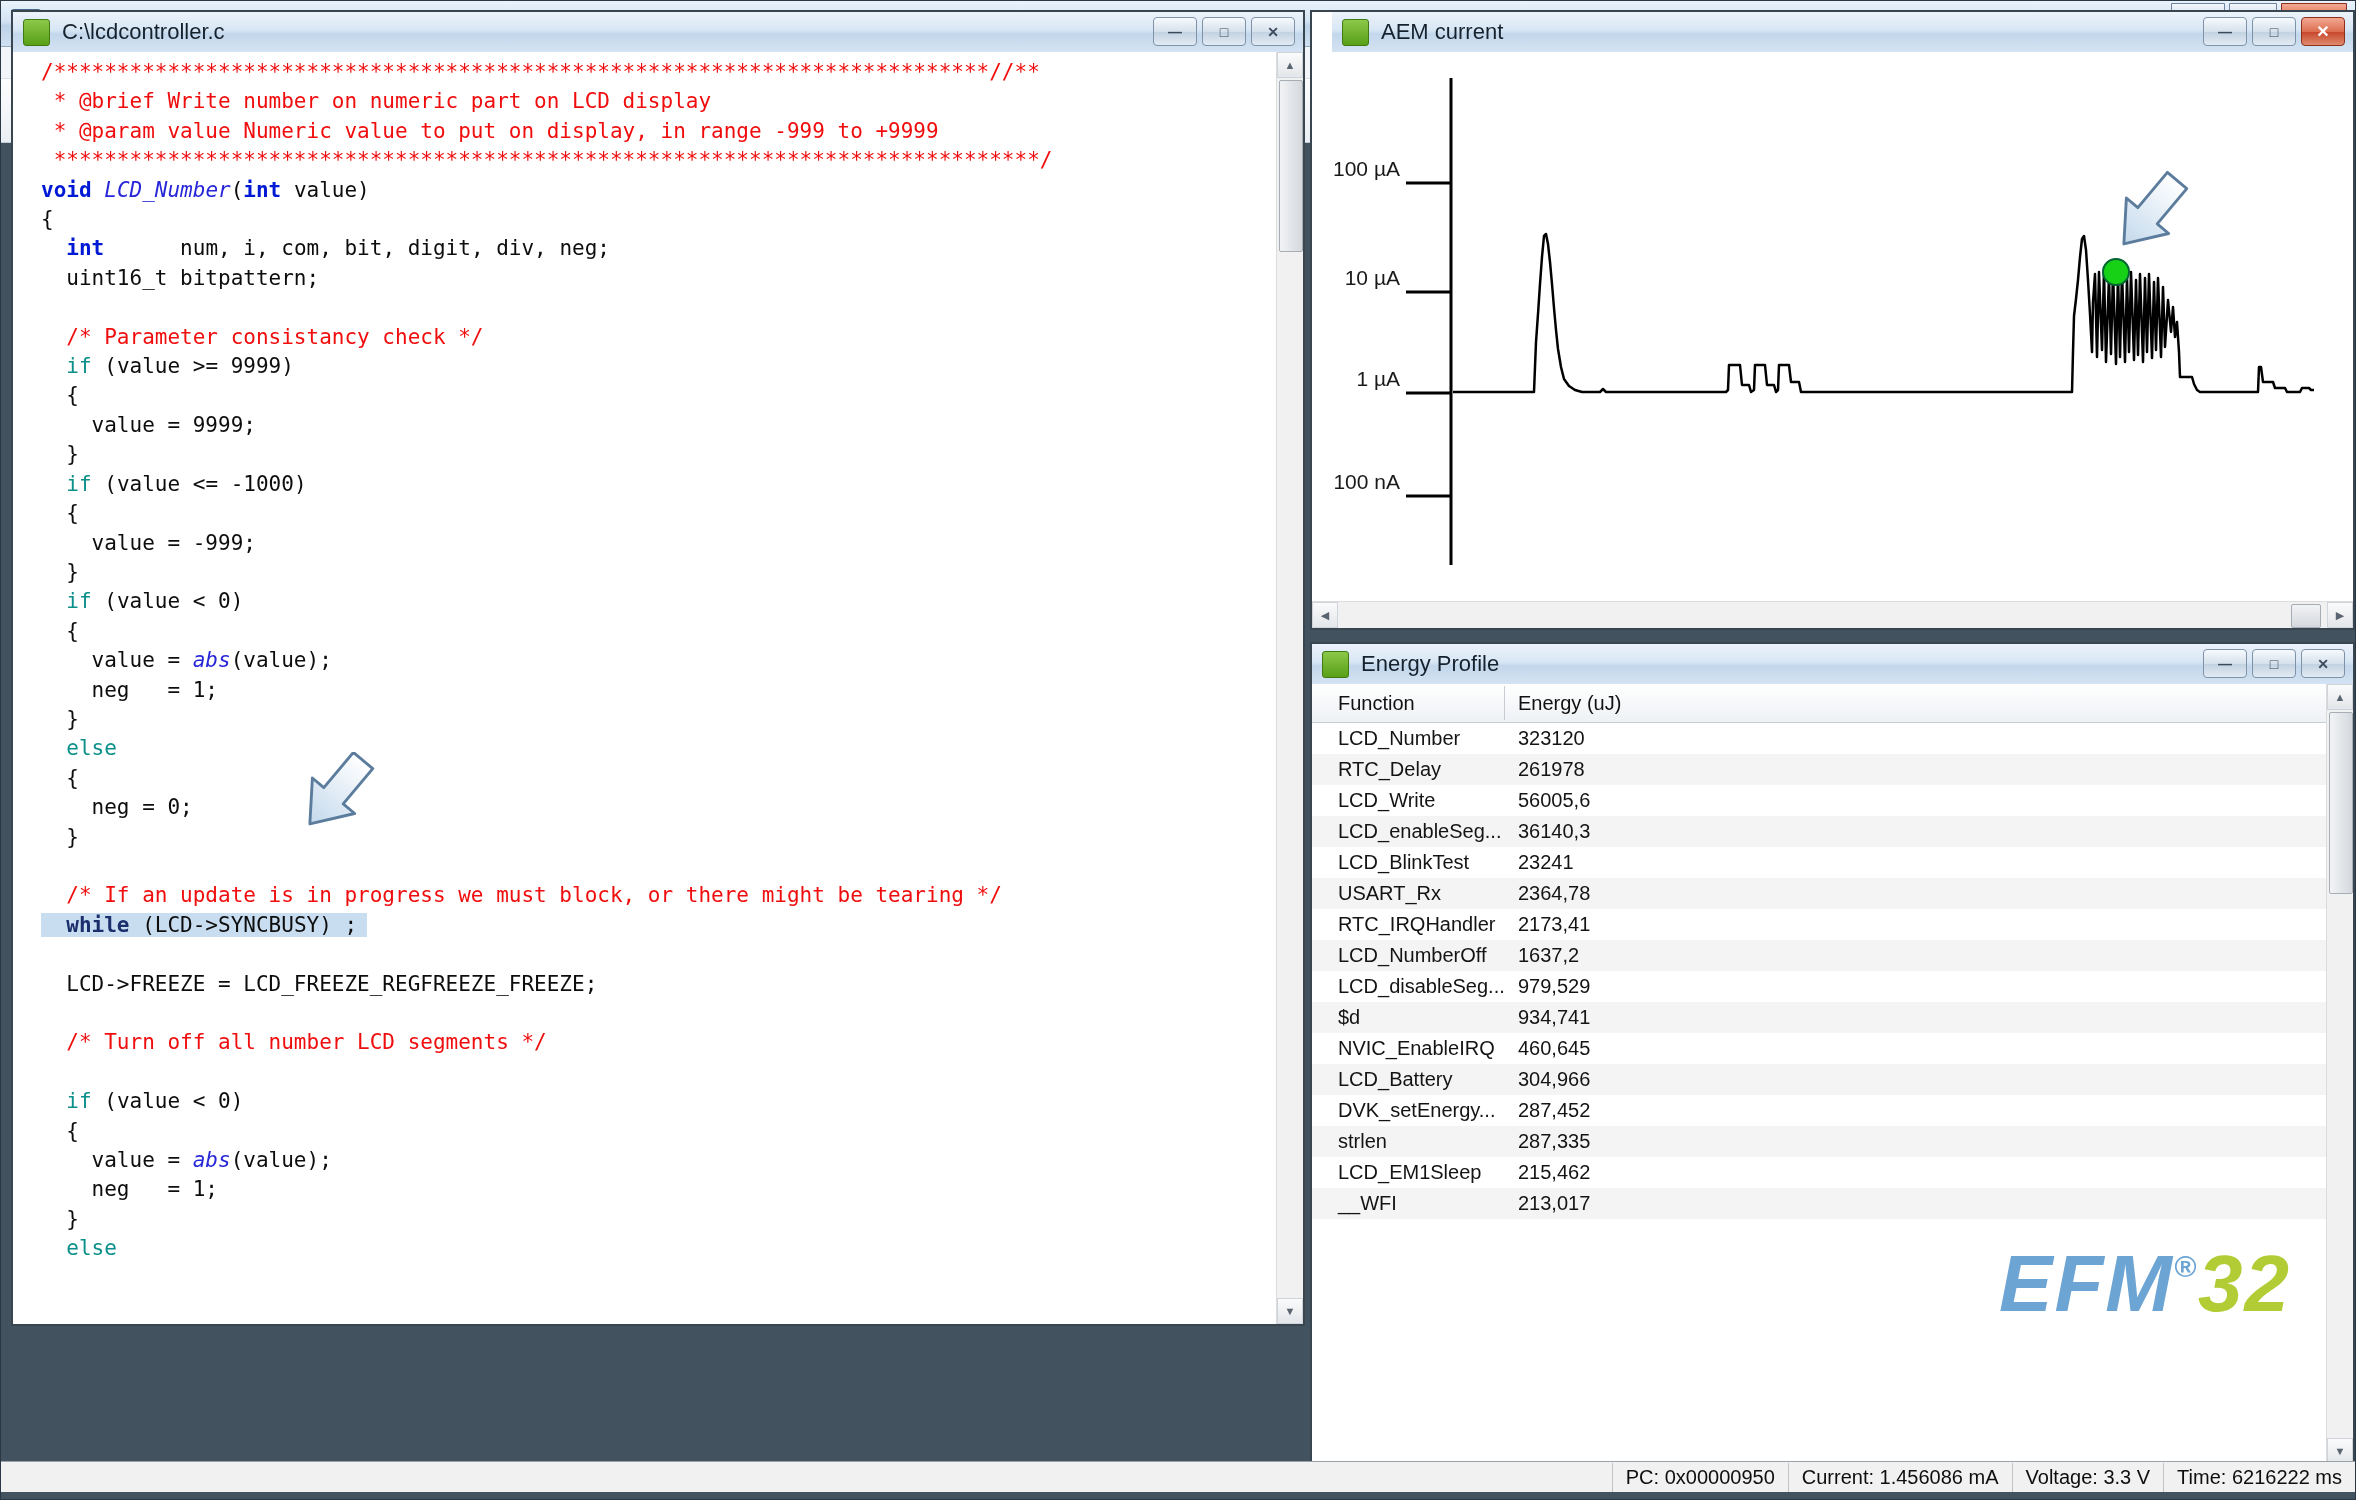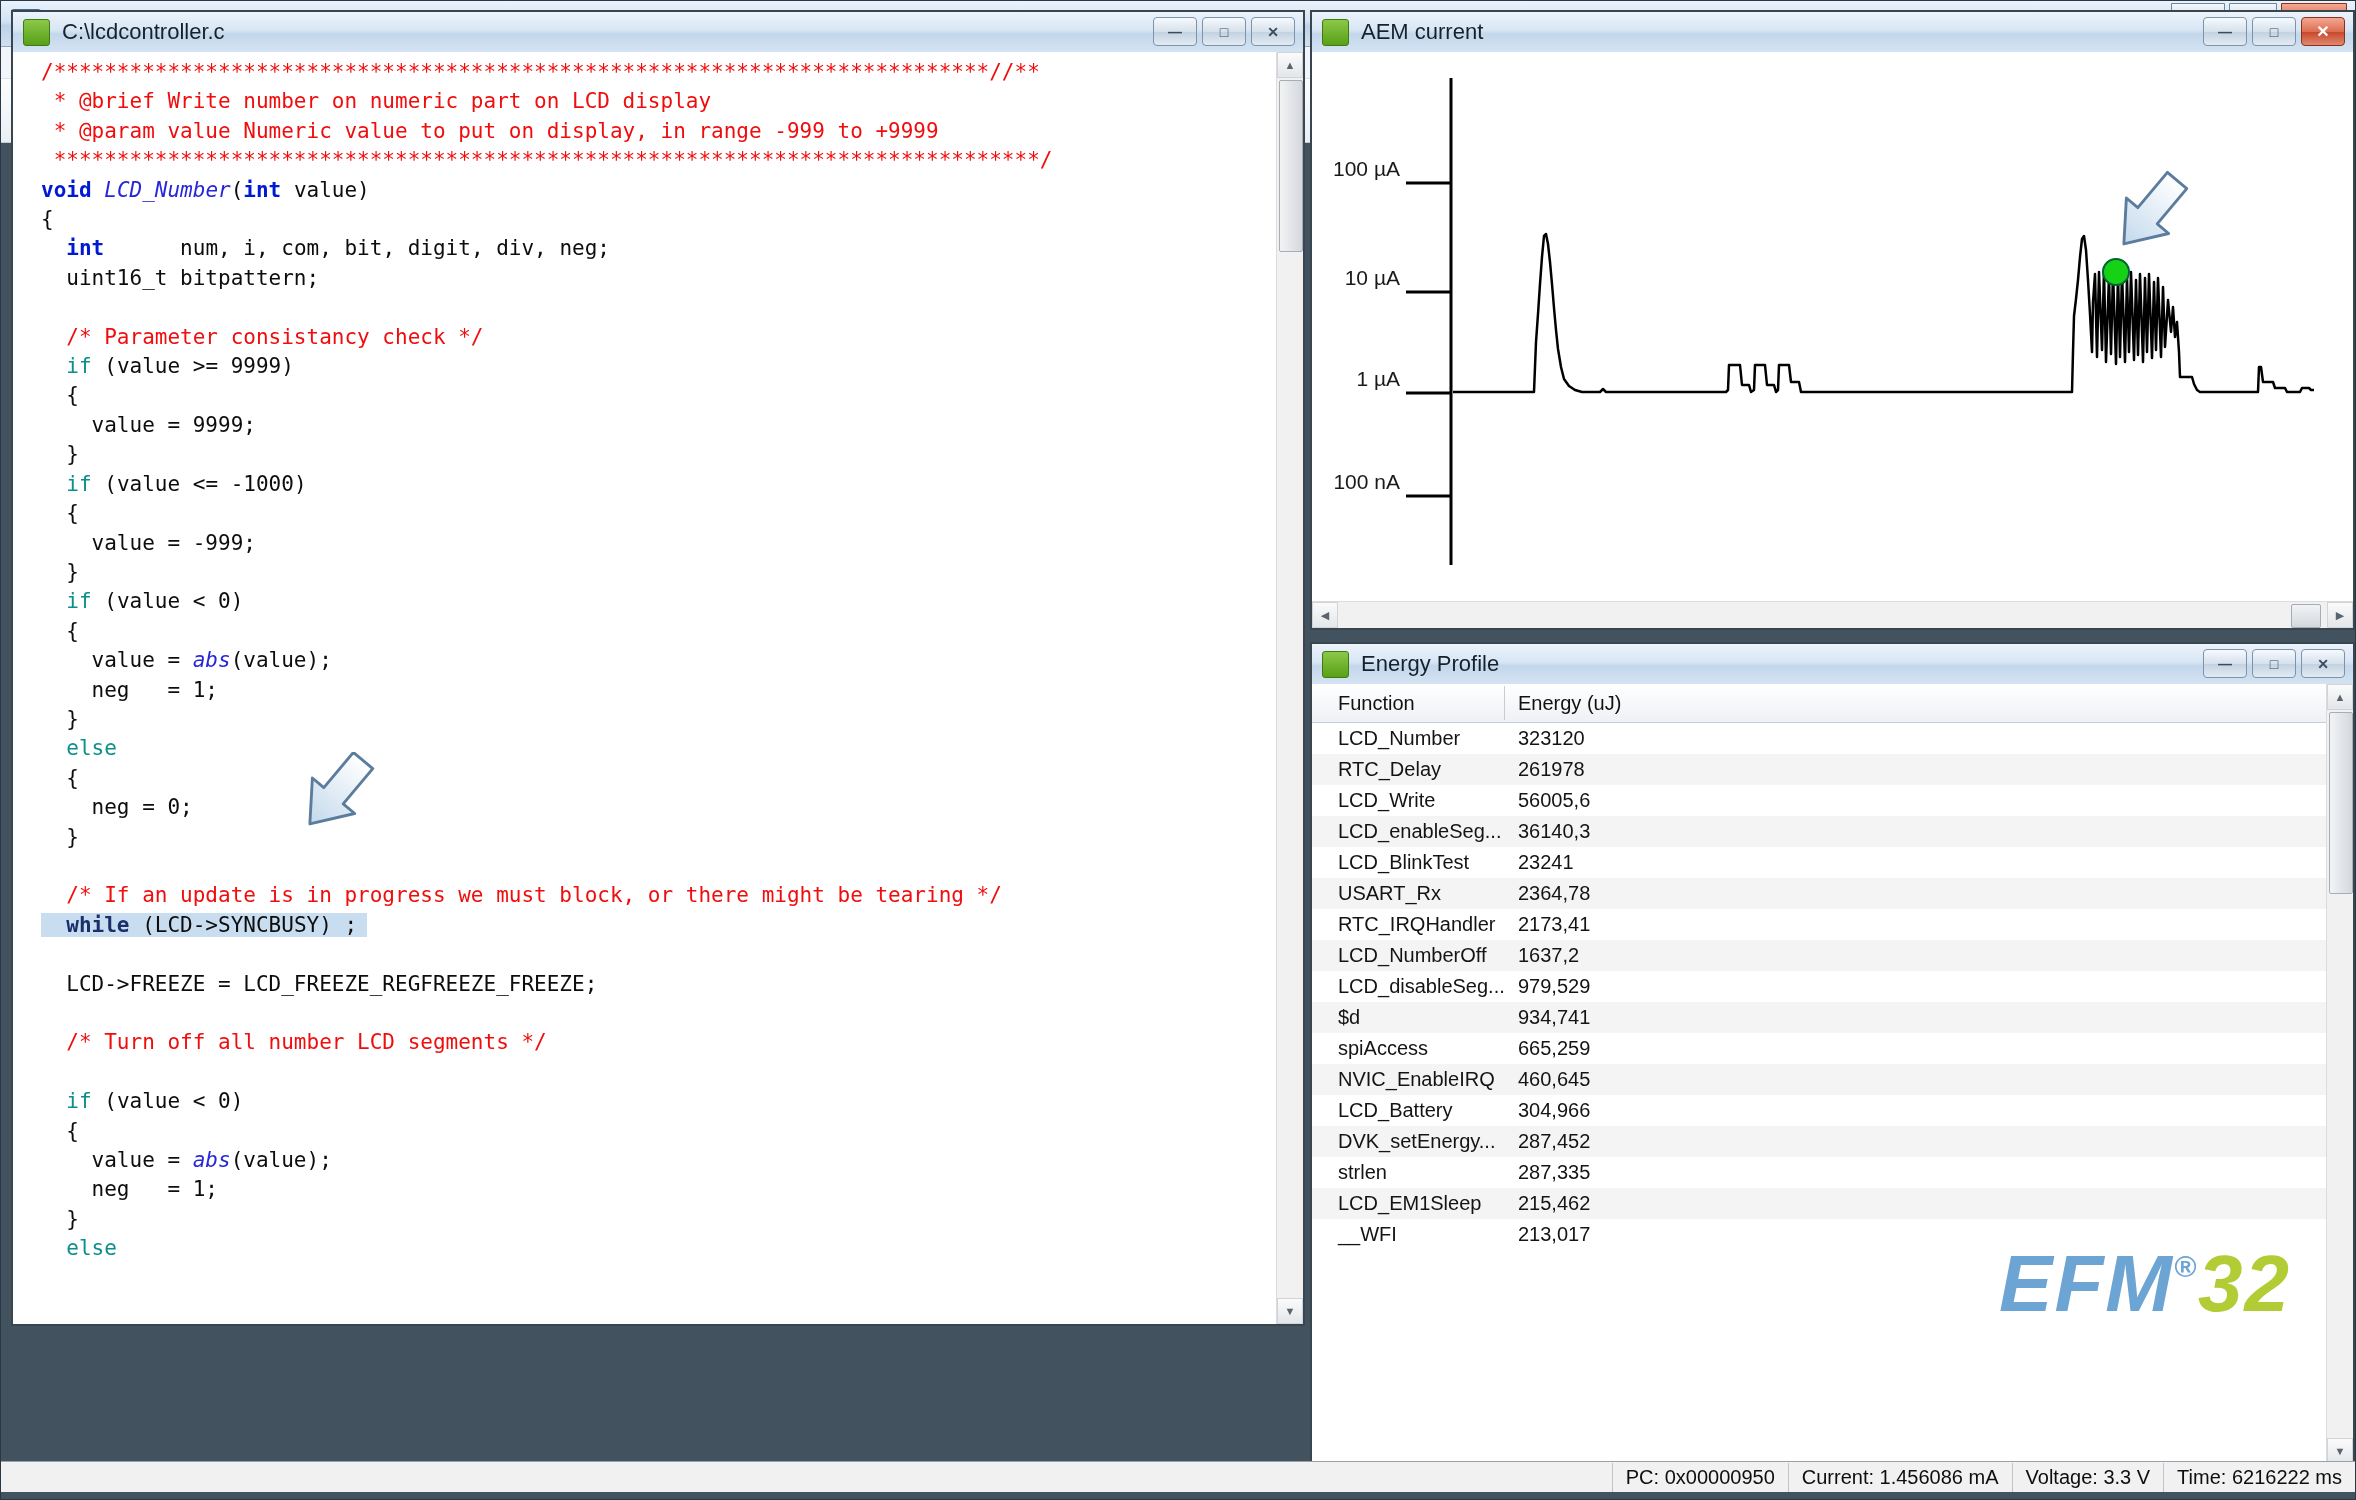--- a/index.html
+++ b/index.html
@@ -84,21 +84,21 @@
   .sthumb{position:absolute;left:2px;width:22px;border:1px solid #a6adb5;border-radius:2px;
     background:linear-gradient(90deg,#f2f3f5,#d4d8dd);}
   .hscroll{position:absolute;left:0;right:0;bottom:0;height:26px;background:#f1f1f1;border-top:1px solid #dcdcdc;}
   .hbtn{position:absolute;top:0;width:26px;height:26px;background:linear-gradient(#fbfbfb,#e3e6ea);
     border:1px solid #cfd4da;box-sizing:border-box;display:flex;align-items:center;justify-content:center;
     font-size:11px;color:#5a6570;}
   .hbtn.left{left:0;} .hbtn.right{right:0;}
   .hthumb{position:absolute;top:2px;height:22px;border:1px solid #a6adb5;border-radius:2px;
     background:linear-gradient(#f2f3f5,#d4d8dd);}
   
-  #aem-panel{left:1309px;top:9px;width:1045px;height:620px;}
+  #aem-panel{left:1309px;top:9px;width:1045px;height:620px;padding-left:20px;}
   .aem-chart{position:absolute;left:0;top:40px;right:0;bottom:26px;background:#fff;}
   
   #energy-panel{left:1309px;top:641px;width:1045px;height:824px;}
   .energy-content{position:absolute;left:0;top:40px;right:26px;bottom:0;background:#fff;overflow:hidden;}
   .tbl-header{position:relative;height:38px;background:linear-gradient(#ffffff,#eef1f5);
     border-bottom:1px solid #c8cdd4;font-size:20px;color:#111;}
   .tbl-header .h1{position:absolute;left:26px;top:8px;}
   .tbl-header .h2{position:absolute;left:206px;top:8px;}
   .tbl-header .hdiv{position:absolute;left:192px;top:2px;bottom:2px;width:1px;background:#c8cdd4;}
   .tbl-row{position:relative;height:31px;font-size:20px;color:#141414;}
@@ -380,24 +380,20 @@
             </div>
             <div class="tbl-row">
               <span class="c1">LCD_disableSeg...</span>
               <span class="c2">979,529</span>
             </div>
             <div class="tbl-row">
               <span class="c1">$d</span>
               <span class="c2">934,741</span>
             </div>
             <div class="tbl-row">
-              <span class="c1">spiAccess</span>
-              <span class="c2">665,259</span>
-            </div>
-            <div class="tbl-row">
               <span class="c1">NVIC_EnableIRQ</span>
               <span class="c2">460,645</span>
             </div>
             <div class="tbl-row">
               <span class="c1">LCD_Battery</span>
               <span class="c2">304,966</span>
             </div>
             <div class="tbl-row">
               <span class="c1">DVK_setEnergy...</span>
               <span class="c2">287,452</span>

